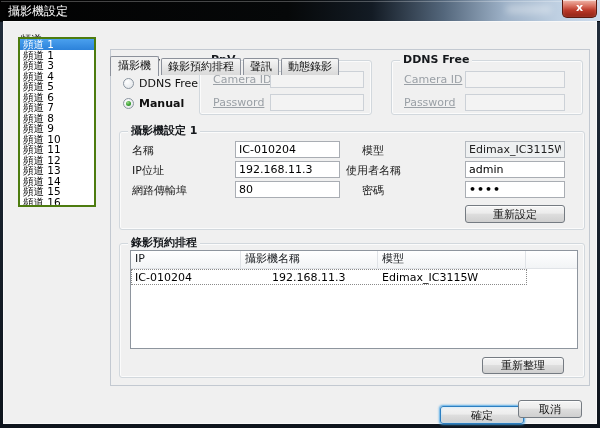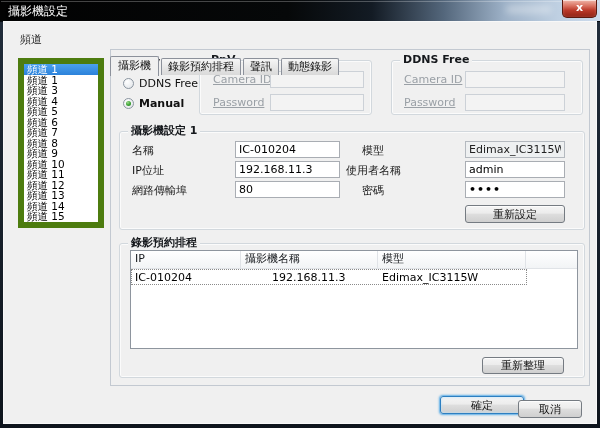--- a/index.html
+++ b/index.html
@@ -15,22 +15,22 @@
   .close-btn{position:absolute;left:562px;top:0;width:35px;height:18px;border-radius:0 0 5px 5px;
     background:linear-gradient(180deg,#f0b6a9 0%,#d9705f 35%,#bb3a2a 60%,#8f2113 100%);
     border:1px solid #5c190e;border-top:none;box-sizing:border-box;
     box-shadow:inset 0 1px 0 rgba(255,255,255,.55),inset 0 0 3px rgba(255,255,255,.2);
     color:#fff;font-size:11px;font-weight:bold;text-align:center;line-height:15px;cursor:pointer;z-index:5;}
   
   .client{position:absolute;left:3px;top:21px;width:594px;height:403px;background:#f0f0f0;
     box-shadow:inset 0 0 0 1px rgba(255,255,255,.55);}
   
   .channel-label{position:absolute;left:17px;top:11px;font-size:11px;color:#1a1a1a;}
-  .listbox{position:absolute;left:15px;top:37px;width:86px;height:170px;background:#fff;
-    border:6px solid #4d7c0f;box-sizing:border-box;overflow:hidden;}
+  .listbox{position:absolute;left:15px;top:16px;width:78px;height:170px;background:#fff;
+    border:2px solid #4d7c0f;box-sizing:border-box;overflow:hidden;}
   .li{height:10.5px;line-height:10.5px;padding-left:3px;font-size:10.5px;color:#000;white-space:nowrap;cursor:default;}
   .li.selected{background:linear-gradient(180deg,#4aa0ee,#2c82da);color:#fff;}
   
   .tabs{position:absolute;left:107px;top:11px;display:flex;align-items:flex-end;z-index:3;}
   .tab{font-size:11px;line-height:12px;padding:2px 6px;margin-right:2px;color:#111;
     background:linear-gradient(#f6f6f6,#d9d9d9);border:1px solid #8c919b;border-bottom:none;border-radius:2px 2px 0 0;cursor:pointer;margin-top:24px;}
   .tab.active{background:#f0f0f0;padding:3px 7px 4px;margin-bottom:-1px;cursor:default;}
   .tab-panel{position:absolute;left:107px;top:28px;width:480px;height:337px;background:#f0f0f0;
     border:1px solid #c3c9d1;box-sizing:border-box;z-index:2;}
   
@@ -177,17 +177,17 @@
             <div class="lv-cell w2">192.168.11.3</div>
             <div class="lv-cell w3">Edimax_IC3115W</div>
           </div>
         </div>
 
         <button class="btn" style="left:362px;top:113px;width:82px;height:17px;">重新整理</button>
       </div>
 
     </div>
 
-    <button class="btn default" style="left:437px;top:375px;width:84px;height:18px;">確定</button>
+    <button class="btn default" style="left:437px;top:385px;width:84px;height:18px;">確定</button>
     <button class="btn" style="left:515px;top:379px;width:64px;height:18px;">取消</button>
 
   </div>
 </div>
 
 </body></html>

